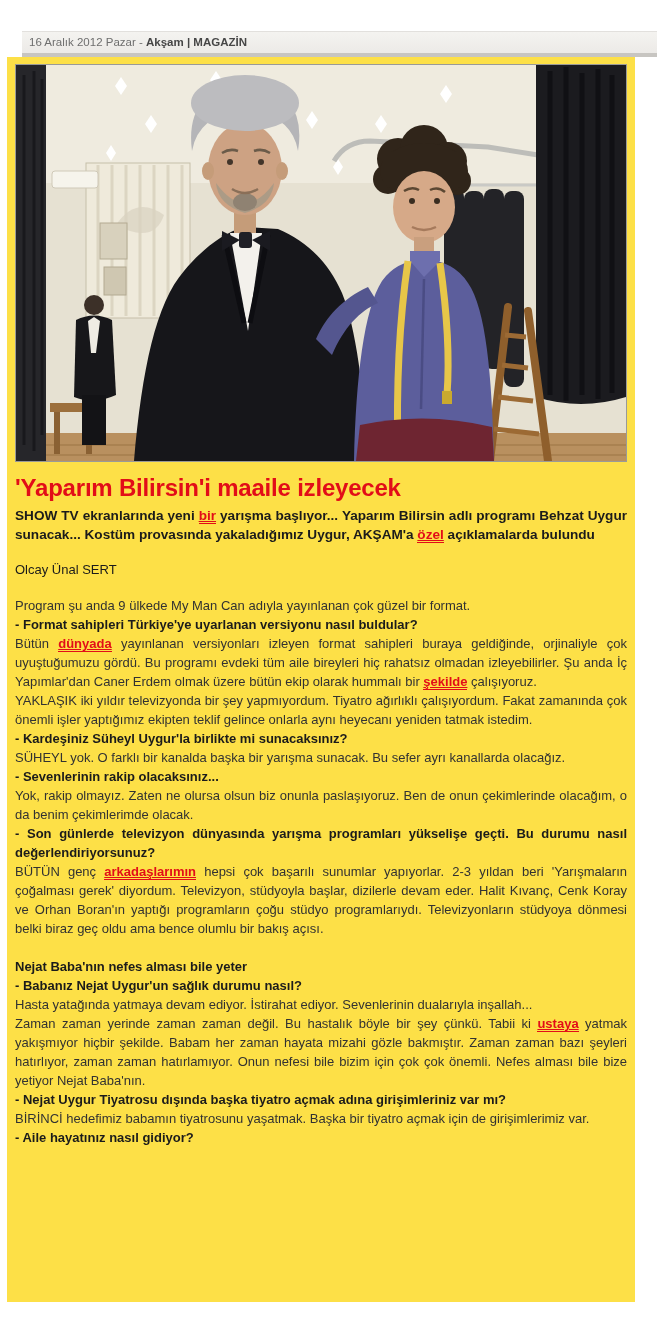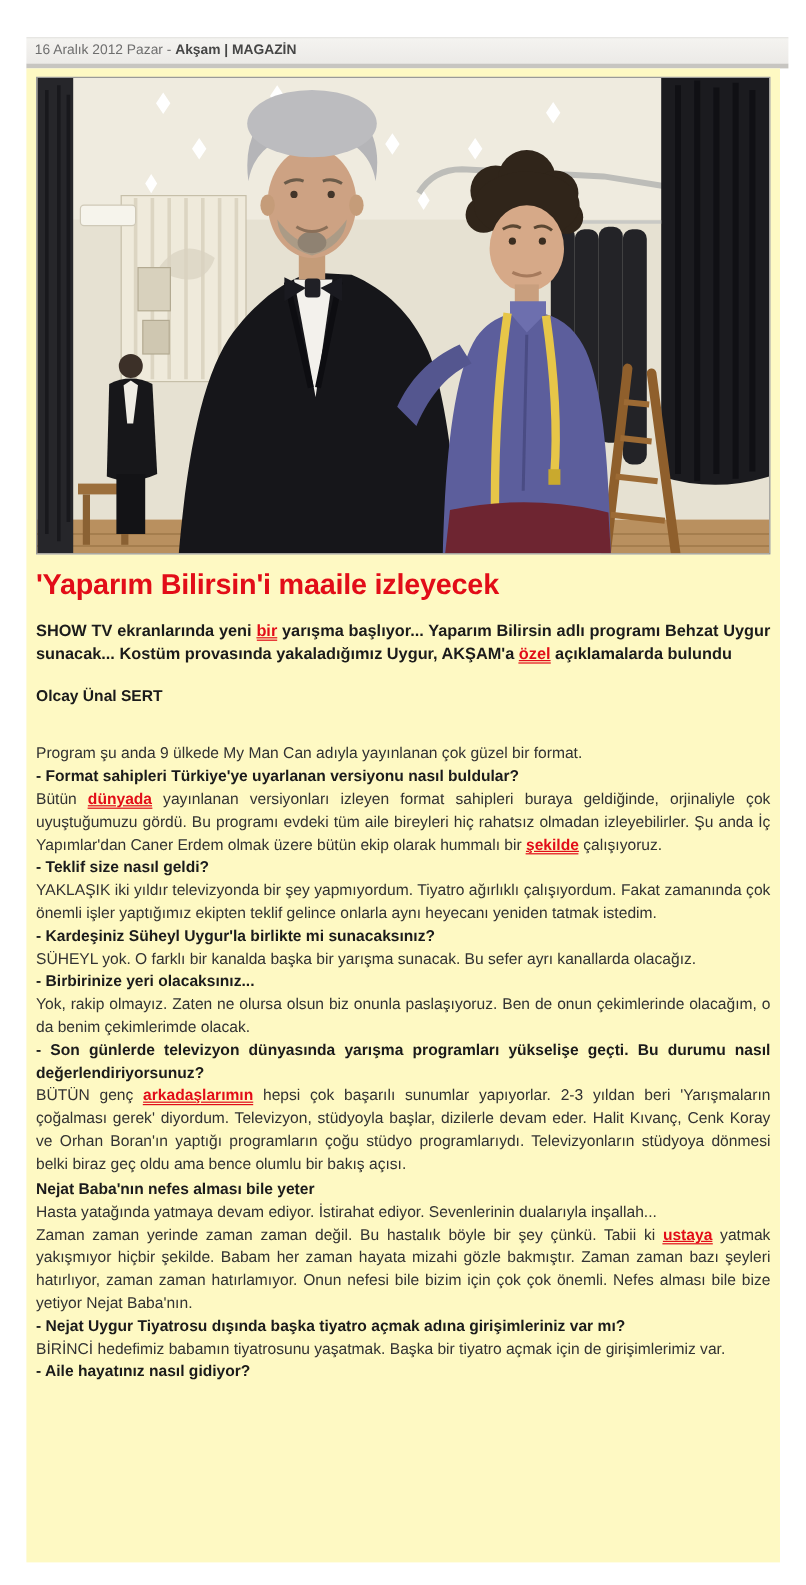--- a/index.html
+++ b/index.html
@@ -14,40 +14,40 @@
     position:absolute;left:22px;top:31px;width:628px;height:21px;
     background:linear-gradient(#f4f3f0,#eceae7);
     border-top:1px solid #e2e0dd;border-bottom:4px solid #c7c5c1;
     box-sizing:content-box;
     font-size:11.5px;color:#6e6e6e;line-height:21px;
     padding-left:7px;white-space:nowrap;
   }
   .topbar .strong{color:#464646;font-weight:700;}
   
   .content{
-    position:absolute;left:22px;top:57px;width:628px;height:1245px;
-    background:#fef9c3;box-sizing:border-box;padding:7px 8px 0;
+    position:absolute;left:7px;top:57px;width:628px;height:1245px;
+    background:#fde047;box-sizing:border-box;padding:7px 8px 0;
   }
   .photo-frame{
     width:610px;height:396px;border:1px solid #9a9a98;
     background:#e6e1d2;overflow:hidden;
   }
   .photo-frame svg{display:block;}
   h1.title{
     margin:13px 0 0;font-size:24px;line-height:26px;font-weight:700;
     color:#e20d18;letter-spacing:-0.2px;
   }
   .lead{
-    margin:15px 0 0;font-size:13.6px;line-height:19px;font-weight:700;
+    margin:5px 0 0;font-size:13.6px;line-height:19px;font-weight:700;
     color:#1b1b1b;text-align:justify;
   }
-  .byline{margin:18px 0 31px;font-size:13px;font-weight:700;color:#1b1b1b;}
+  .byline{margin:18px 0 19px;font-size:13px;font-weight:400;color:#1b1b1b;}
   .body p{margin:0;font-size:13px;line-height:19px;color:#323232;text-align:justify;}
   .body p.question{font-weight:700;color:#1b1b1b;}
-  .body p.subhead{font-weight:700;color:#1b1b1b;margin-top:2px;text-align:left;}
+  .body p.subhead{font-weight:700;color:#1b1b1b;margin-top:19px;text-align:left;}
   .kw{
     color:#e20d18;font-weight:700;text-decoration:underline;
     border-bottom:1px solid #e20d18;cursor:pointer;
   }
 </style>
 </head>
 <body>
 
 <div class="page">
 
@@ -170,29 +170,29 @@
     <h1 class="title">'Yaparım Bilirsin'i maaile izleyecek</h1>
 
     <div class="lead">SHOW TV ekranlarında yeni <span class="kw">bir</span> yarışma başlıyor... Yaparım Bilirsin adlı programı Behzat Uygur sunacak... Kostüm provasında yakaladığımız Uygur, AKŞAM'a <span class="kw">özel</span> açıklamalarda bulundu</div>
 
     <div class="byline">Olcay Ünal SERT</div>
 
     <div class="body">
         <p class="answer">Program şu anda 9 ülkede My Man Can adıyla yayınlanan çok güzel bir format.</p>
         <p class="question">- Format sahipleri Türkiye'ye uyarlanan versiyonu nasıl buldular?</p>
         <p class="answer">Bütün <span class="kw">dünyada</span> yayınlanan versiyonları izleyen format sahipleri buraya geldiğinde, orjinaliyle çok uyuştuğumuzu gördü. Bu programı evdeki tüm aile bireyleri hiç rahatsız olmadan izleyebilirler. Şu anda İç Yapımlar'dan Caner Erdem olmak üzere bütün ekip olarak hummalı bir <span class="kw">şekilde</span> çalışıyoruz.</p>
-        <p class="question">- Teklif size nasıl geldi?</p>
         <p class="answer">YAKLAŞIK iki yıldır televizyonda bir şey yapmıyordum. Tiyatro ağırlıklı çalışıyordum. Fakat zamanında çok önemli işler yaptığımız ekipten teklif gelince onlarla aynı heyecanı yeniden tatmak istedim.</p>
         <p class="question">- Kardeşiniz Süheyl Uygur'la birlikte mi sunacaksınız?</p>
         <p class="answer">SÜHEYL yok. O farklı bir kanalda başka bir yarışma sunacak. Bu sefer ayrı kanallarda olacağız.</p>
-        <p class="question">- Birbirinize yeri olacaksınız...</p>
+        <p class="question">- Sevenlerinin rakip olacaksınız...</p>
         <p class="answer">Yok, rakip olmayız. Zaten ne olursa olsun biz onunla paslaşıyoruz. Ben de onun çekimlerinde olacağım, o da benim çekimlerimde olacak.</p>
         <p class="question">- Son günlerde televizyon dünyasında yarışma programları yükselişe geçti. Bu durumu nasıl değerlendiriyorsunuz?</p>
         <p class="answer">BÜTÜN genç <span class="kw">arkadaşlarımın</span> hepsi çok başarılı sunumlar yapıyorlar. 2-3 yıldan beri 'Yarışmaların çoğalması gerek' diyordum. Televizyon, stüdyoyla başlar, dizilerle devam eder. Halit Kıvanç, Cenk Koray ve Orhan Boran'ın yaptığı programların çoğu stüdyo programlarıydı. Televizyonların stüdyoya dönmesi belki biraz geç oldu ama bence olumlu bir bakış açısı.</p>
         <p class="subhead">Nejat Baba'nın nefes alması bile yeter</p>
+        <p class="question">- Babanız Nejat Uygur'un sağlık durumu nasıl?</p>
         <p class="answer">Hasta yatağında yatmaya devam ediyor. İstirahat ediyor. Sevenlerinin dualarıyla inşallah...</p>
         <p class="answer">Zaman zaman yerinde zaman zaman değil. Bu hastalık böyle bir şey çünkü. Tabii ki <span class="kw">ustaya</span> yatmak yakışmıyor hiçbir şekilde. Babam her zaman hayata mizahi gözle bakmıştır. Zaman zaman bazı şeyleri hatırlıyor, zaman zaman hatırlamıyor. Onun nefesi bile bizim için çok çok önemli. Nefes alması bile bize yetiyor Nejat Baba'nın.</p>
         <p class="question">- Nejat Uygur Tiyatrosu dışında başka tiyatro açmak adına girişimleriniz var mı?</p>
         <p class="answer">BİRİNCİ hedefimiz babamın tiyatrosunu yaşatmak. Başka bir tiyatro açmak için de girişimlerimiz var.</p>
         <p class="question">- Aile hayatınız nasıl gidiyor?</p>
       </div>
 
   </div>
 </div>
 

